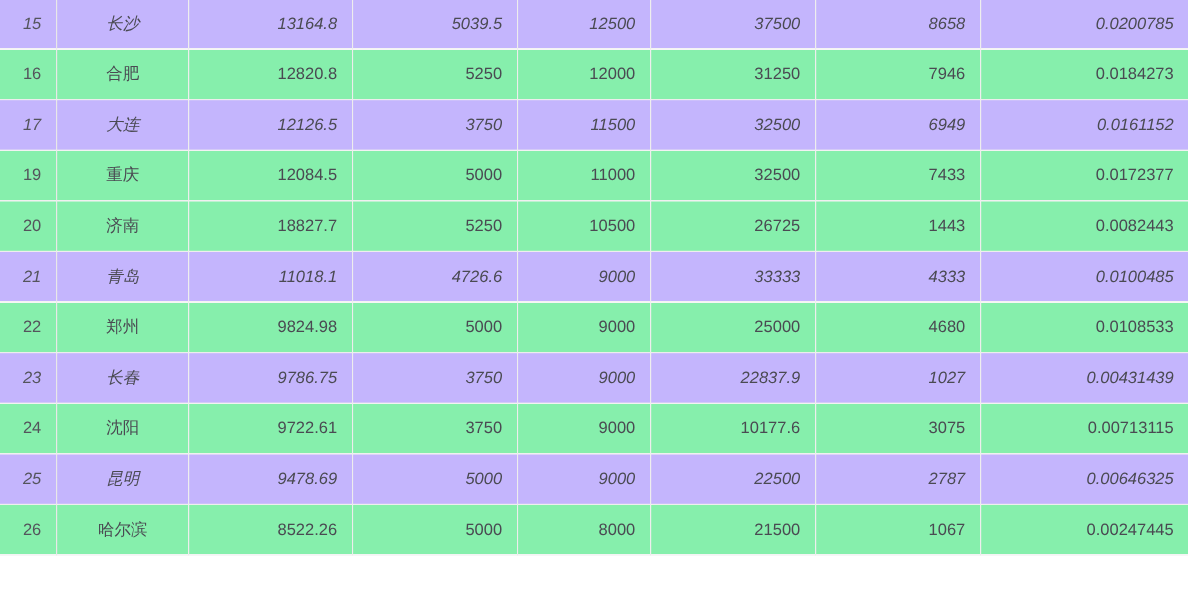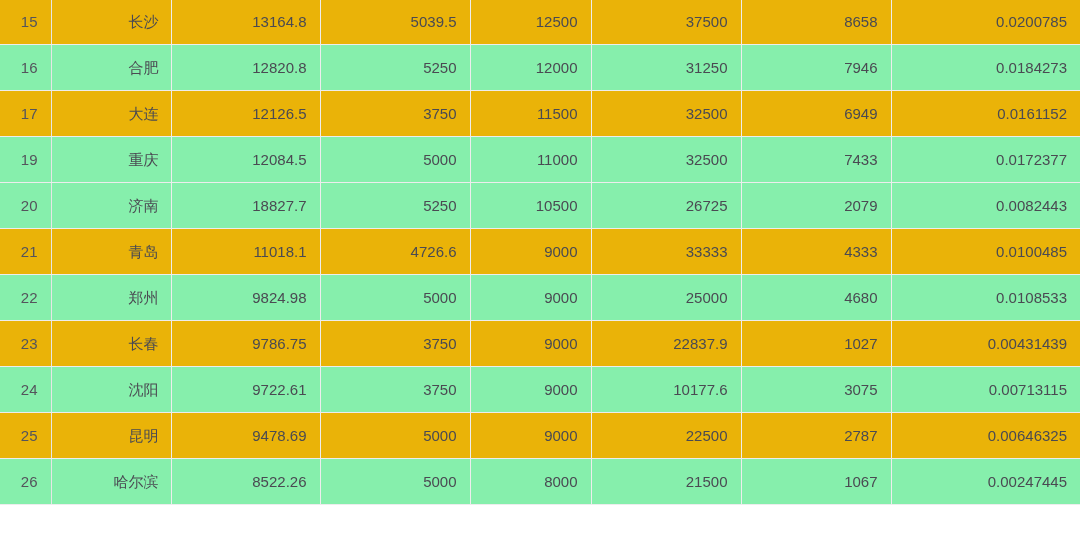--- a/index.html
+++ b/index.html
@@ -49,39 +49,40 @@
   }
 
   #data-table td.idx {
     text-align: right;
     padding-right: 13px;
     color: #54545c;
     border-right: 1px solid #e6e6e6;
   }
 
   #data-table td.city {
-    text-align: right;
+    text-align: center;
     padding-left: 13px;
     color: #4a4a52;
   }
 
   #data-table td.num {
     text-align: right;
     padding-right: 13px;
   }
 
   #data-table td.last {
     border-right: none;
   }
 
   #data-table tr.alt td {
     background: #86efac;
   }
   #data-table tr.plain td {
-    background: #eab308;
+    background: #c4b5fd;
+    font-style: italic;
   }
 </style>
 </head>
 <body>
 
 <table id="data-table">
   <colgroup>
     <col class="c-index">
     <col class="c-city">
     <col class="c-v1">
@@ -132,21 +133,21 @@
         <td class="num">7433</td>
         <td class="num last">0.0172377</td>
       </tr>
       <tr class="alt">
         <td class="idx">20</td>
         <td class="city">济南</td>
         <td class="num">18827.7</td>
         <td class="num">5250</td>
         <td class="num">10500</td>
         <td class="num">26725</td>
-        <td class="num">2079</td>
+        <td class="num">1443</td>
         <td class="num last">0.0082443</td>
       </tr>
       <tr class="plain">
         <td class="idx">21</td>
         <td class="city">青岛</td>
         <td class="num">11018.1</td>
         <td class="num">4726.6</td>
         <td class="num">9000</td>
         <td class="num">33333</td>
         <td class="num">4333</td>

